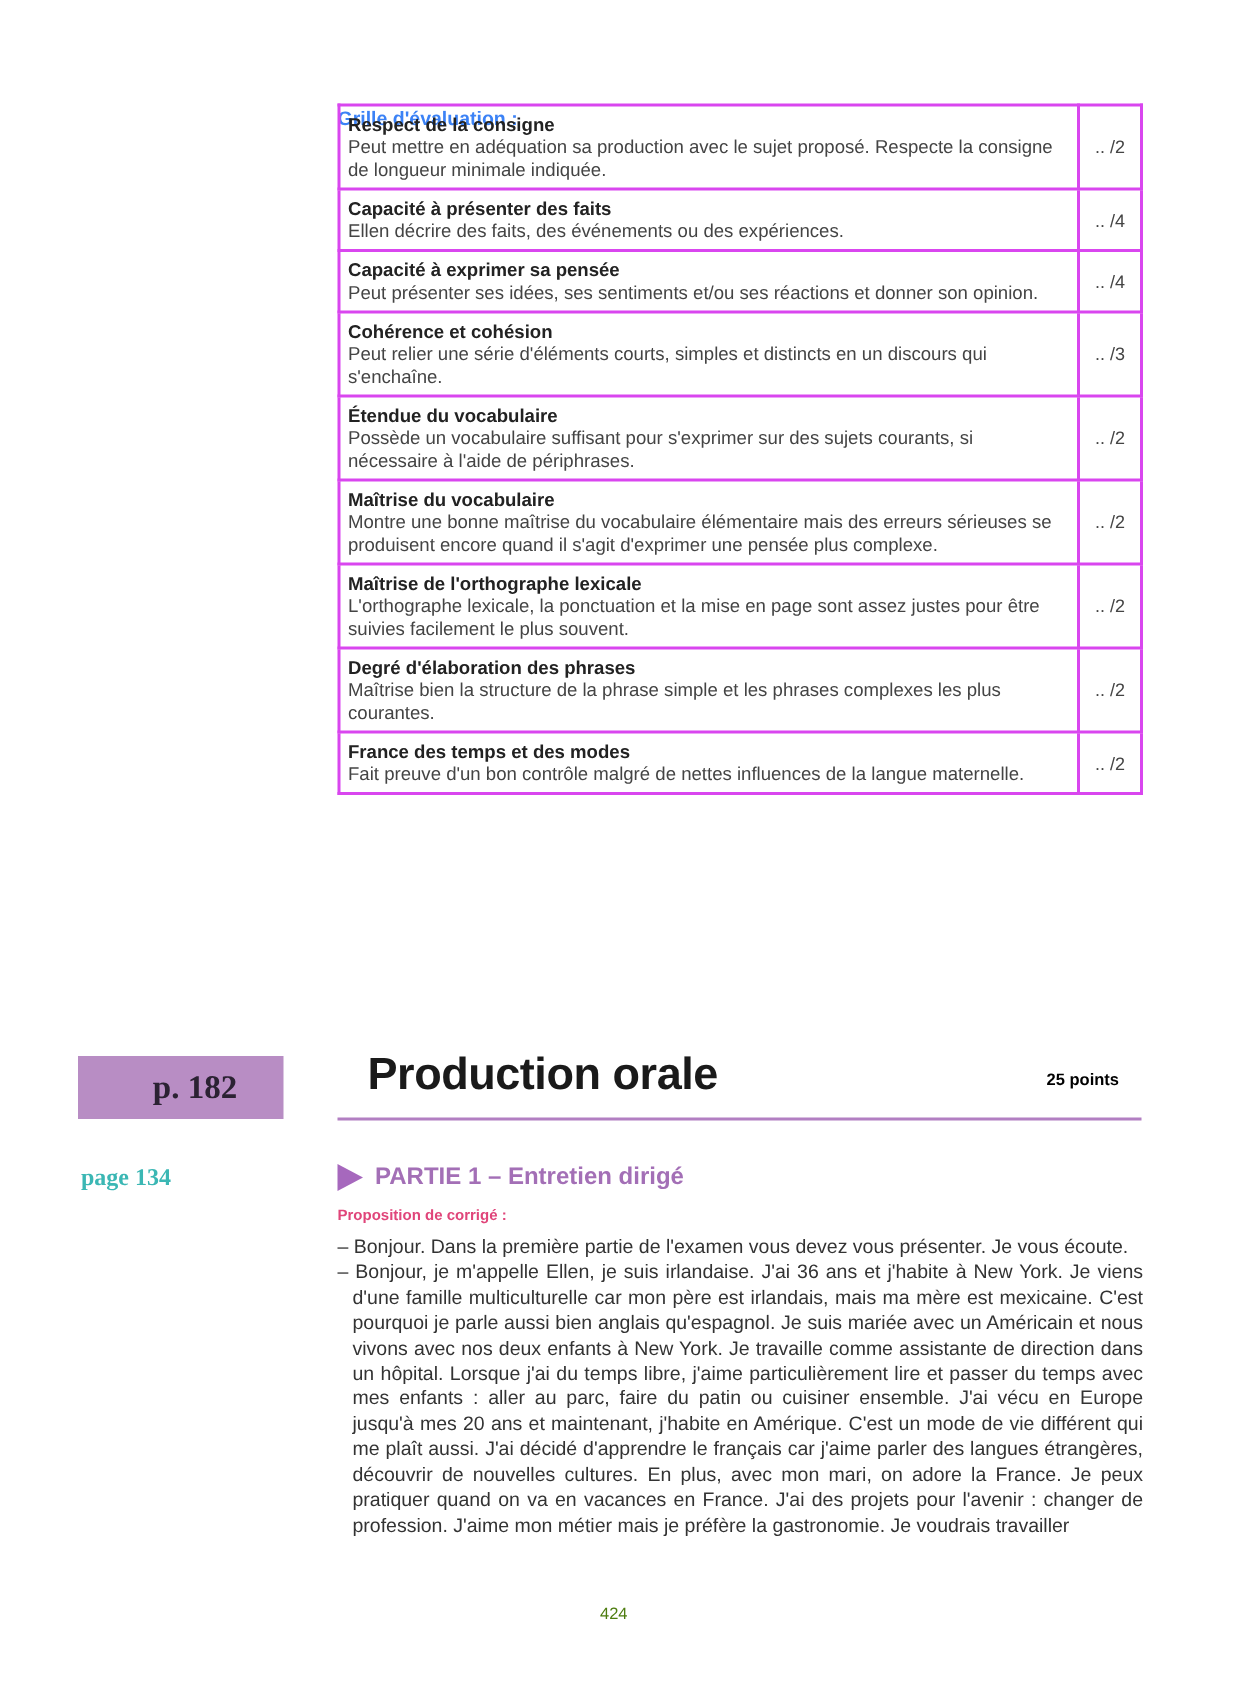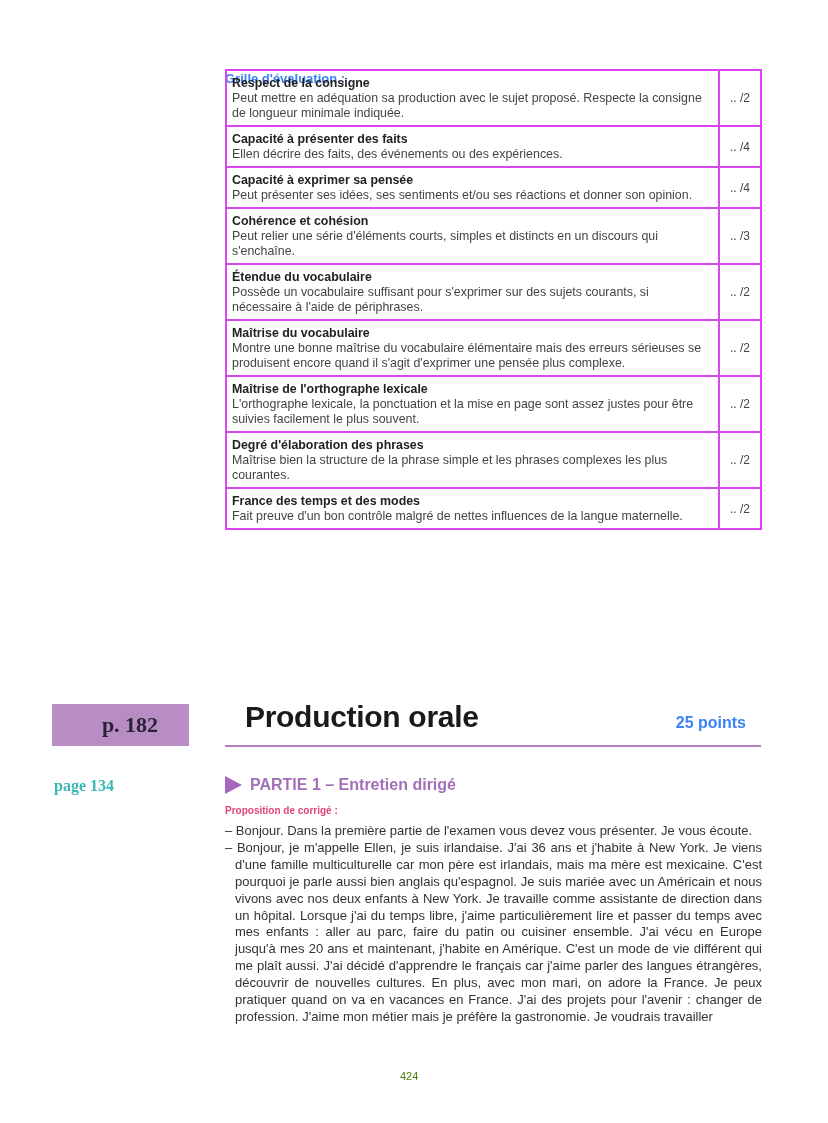--- a/index.html
+++ b/index.html
@@ -14,21 +14,21 @@
     table.grid td.crit .h { font-weight: bold; color: #222; display: block; }
     table.grid td.score { width: 38px; text-align: center; font-size: 12px; color: #444; }
 
     .page-tab { position: absolute; left: 52px; top: 704px; width: 118px; height: 42px; background: #b88dc4;
                 display: flex; align-items: center; justify-content: center;
                 font-family: "Liberation Serif", "DejaVu Serif", serif; font-weight: bold; font-size: 22px; color: #2b2233; padding-left: 19px; }
     .page-ref { position: absolute; left: 54px; top: 777px; font-family: "Liberation Serif", "DejaVu Serif", serif;
                 font-weight: bold; font-size: 16px; color: #3bb7b4; }
 
     .section-title { position: absolute; left: 225px; top: 700px; font-size: 30px; font-weight: bold; color: #1a1a1a; letter-spacing: -0.3px; margin-left: 20px; }
-    .section-points { position: absolute; right: 82px; top: 714px; font-size: 16px; font-weight: bold; color: #3b82f6; }
+    .section-points { position: absolute; right: 82px; top: 714px; font-size: 11px; font-weight: bold; color: #000000; }
     .section-rule { position: absolute; left: 225px; top: 745px; width: 536px; height: 2px; background: #b27fc2; }
 
     .part-head { position: absolute; left: 225px; top: 776px; display: flex; align-items: center; }
     .part-head .tri { width: 0; height: 0; border-top: 9px solid transparent; border-bottom: 9px solid transparent;
                       border-left: 17px solid #a668bd; margin-right: 8px; }
     .part-head .lbl { font-size: 16px; font-weight: bold; color: #a36fb6; text-align: center; }
 
     .proposal { position: absolute; left: 225px; top: 805px; font-size: 10px; font-weight: bold; color: #e0457a; }
 
     .answer { position: absolute; left: 225px; top: 823px; width: 537px; font-size: 13px; line-height: 16.9px; color: #333; text-align: justify; }

